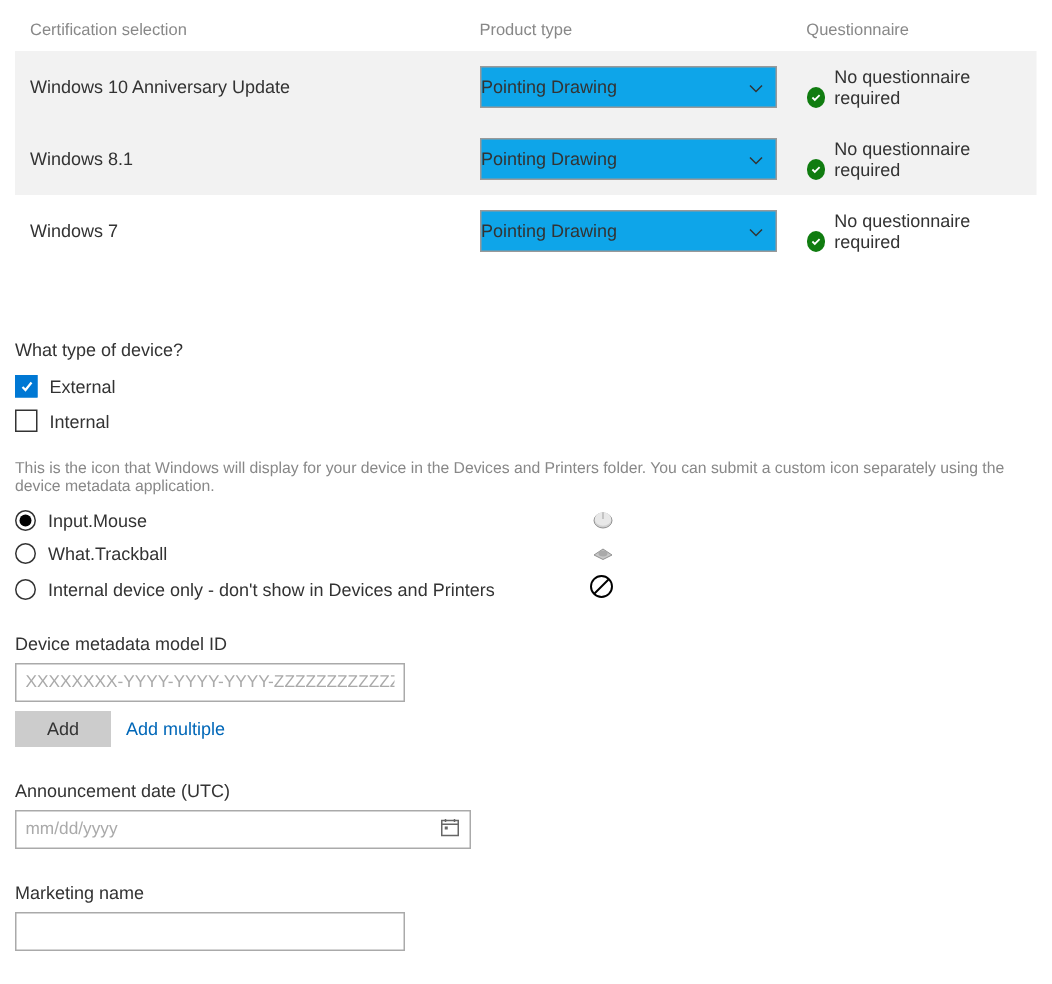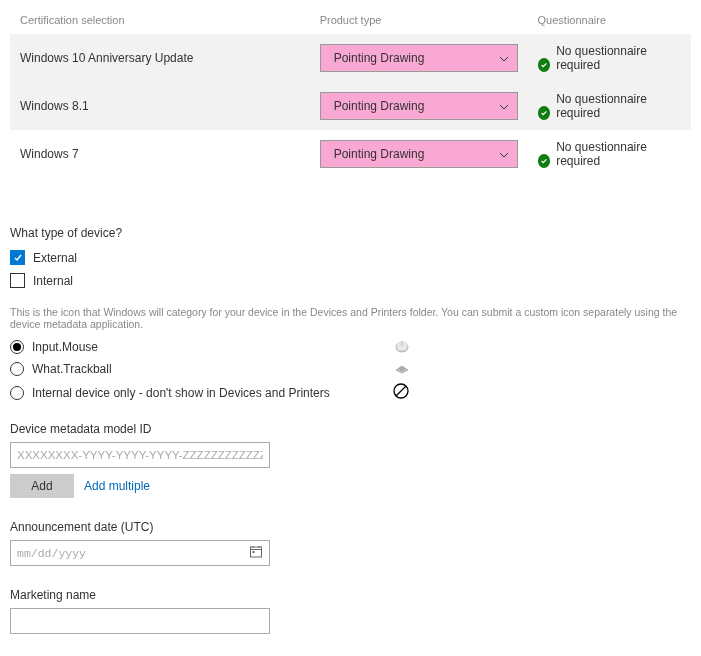--- a/index.html
+++ b/index.html
@@ -24,25 +24,25 @@
 .table td {
   padding: 10px 10px;
   vertical-align: middle;
   font-size: 12px;
   color: #333;
 }
 .select {
   width: 100%;
   height: 28px;
   border: 1px solid #999;
-  background: #f9a8d4;
+  background: #0ea5e9;
   position: relative;
   display: flex;
   align-items: center;
-  padding: 0 28px 0 13px;
+  padding: 0 28px 0 0;
   font-size: 12px;
   cursor: pointer;
 }
 .select .chev {
   position: absolute;
   right: 8px;
   top: 50%;
   transform: translateY(-50%);
 }
 .status { display: flex; align-items: flex-end; gap: 6px; }
@@ -82,26 +82,25 @@
 .radio-icon { display: inline-flex; }
 
 .field-label { font-size: 12px; margin-top: 22px; margin-bottom: 6px; }
 .text-input {
   width: 260px; height: 26px;
   border: 1px solid #aaa; padding: 0 6px;
   font-size: 11.5px; color: #333;
 }
 .text-input::placeholder { color: #aaa; }
 .date-input {
-  width: 260px; height: 26px;
+  width: 304px; height: 26px;
   border: 1px solid #aaa; padding: 0 28px 0 6px;
   font-size: 11.5px; color: #aaa;
   position: relative; display: flex; align-items: center;
   cursor: pointer;
-  font-family: Liberation Mono, monospace;
 }
 .date-input .cal {
   position: absolute; right: 6px; top: 50%; transform: translateY(-50%);
 }
 .btn-row { margin-top: 6px; display: flex; align-items: center; gap: 10px; }
 .btn {
   background: #ccc; border: none; width: 64px; height: 24px;
   font-size: 12px; color: #333; cursor: pointer;
 }
 .link {
@@ -204,21 +203,21 @@
     </span>
     <span>External</span>
   </div>
   <div class="checkbox-row">
     <span class="cb"></span>
     <span>Internal</span>
   </div>
 </div>
 
 <div style="margin-top:18px">
-  <div class="hint">This is the icon that Windows will category for your device in the Devices and Printers folder. You can submit a custom icon separately using the device metadata application.</div>
+  <div class="hint">This is the icon that Windows will display for your device in the Devices and Printers folder. You can submit a custom icon separately using the device metadata application.</div>
 
   <div class="radio-row">
     <span class="radio sel"></span>
     <span class="radio-label">Input.Mouse</span>
     <span class="radio-icon">
       <svg width="20" height="16" viewBox="0 0 20 16">
         <ellipse cx="10" cy="9" rx="6" ry="5" fill="#d0d0d0" stroke="#888" stroke-width="0.6"></ellipse>
         <ellipse cx="10" cy="8" rx="5.5" ry="4.5" fill="#e8e8e8"></ellipse>
         <line x1="10" y1="3.5" x2="10" y2="8" stroke="#999" stroke-width="0.6"></line>
       </svg>

